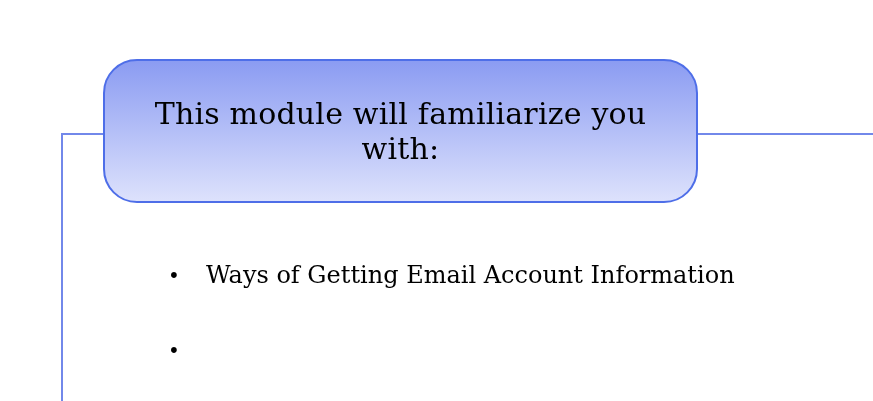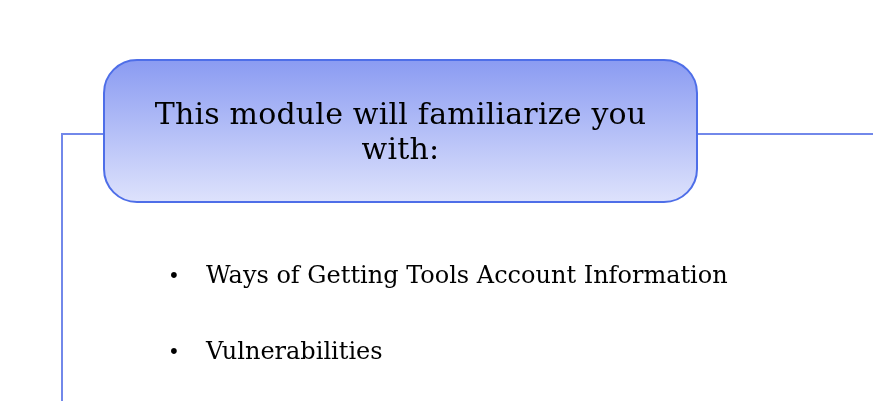--- a/index.html
+++ b/index.html
@@ -78,25 +78,24 @@
 
   <div class="content-box"></div>
 
   <div class="title-callout">
     <div class="title-text">This module will familiarize you with:</div>
   </div>
 
   <ul class="bullet-list">
     <li>
       <span class="bullet">•</span>
-      <span>Ways of Getting Tools Account Information</span>
+      <span>Ways of Getting Email Account Information</span>
     </li>
     <li>
       <span class="bullet">•</span>
-      <span>Vulnerabilities</span>
     </li>
     <li>
       <span class="bullet">•</span>
     </li>
     <li>
       <span class="bullet">•</span>
     </li>
     <li>
       <span class="bullet">•</span>
     </li>

